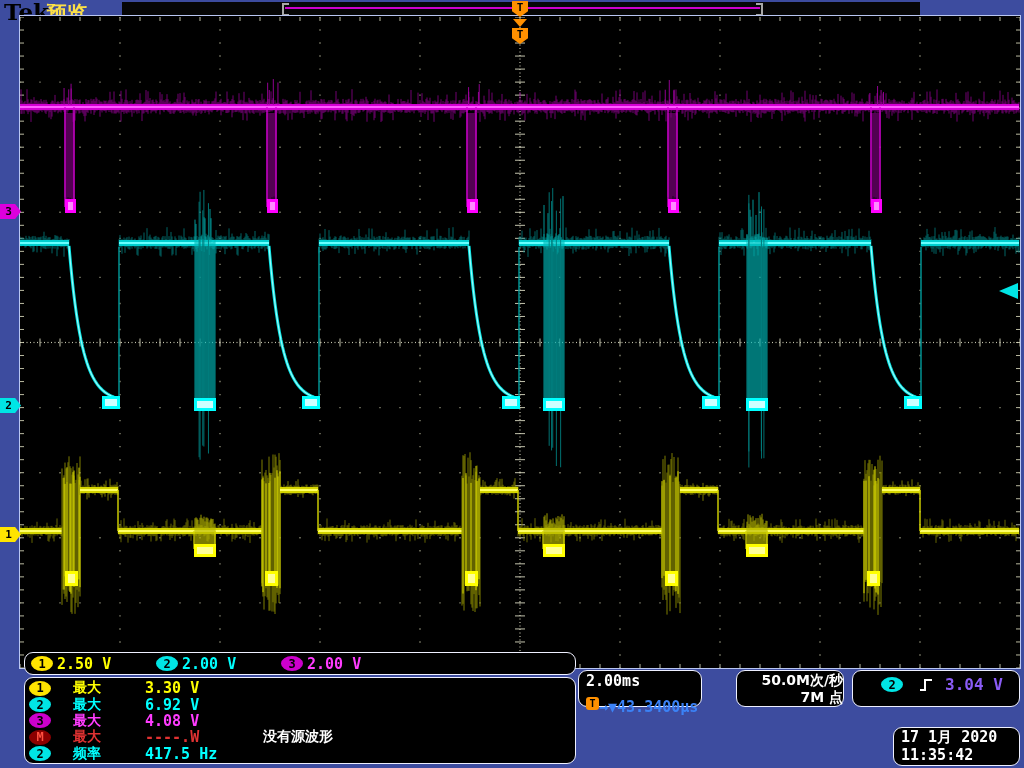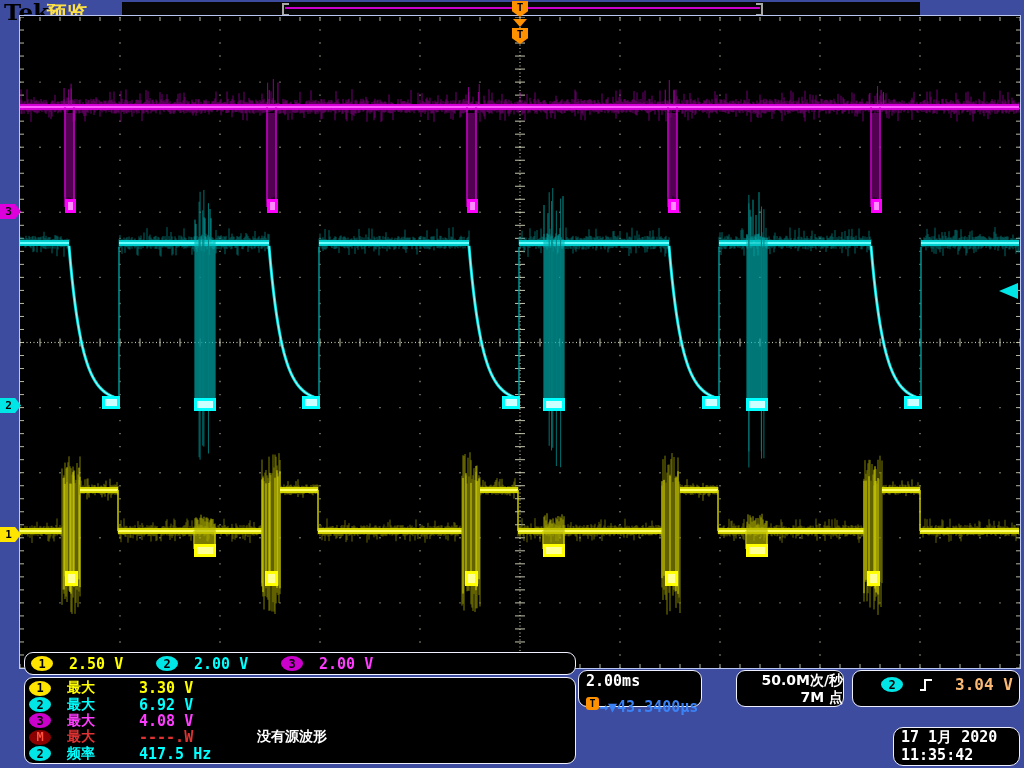--- a/index.html
+++ b/index.html
@@ -29,45 +29,45 @@
           clip-path:polygon(0 0,72% 0,100% 50%,72% 100%,0 100%);z-index:3;}
   .chmark.m3{top:204px;background:#dd00dd;}
   .chmark.m2{top:398px;background:#00e5e5;}
   .chmark.m1{top:527px;background:#ffe400;}
   .trig-level-arrow{left:999px;top:283px;width:0;height:0;border-top:8px solid transparent;
                     border-bottom:8px solid transparent;border-right:19px solid #00e5e5;z-index:3;}
   
   .panel{background:#000;border:1px solid #eef0ff;border-radius:9px;box-sizing:border-box;z-index:4;}
   .ch-bar{left:24px;top:652px;width:552px;height:23px;display:flex;align-items:center;padding-left:6px;}
   .ch-item{display:flex;align-items:center;width:125px;}
-  .scale-val{margin-left:16px;font:bold 15px "DejaVu Sans Mono",monospace;}
+  .scale-val{margin-left:4px;font:bold 15px "DejaVu Sans Mono",monospace;}
   .meas{left:24px;top:677px;width:552px;height:87px;padding:2px 0 0 4px;}
   .mrow{display:flex;align-items:center;height:16.4px;}
-  .mlabel{margin-left:16px;width:72px;font-weight:bold;font-size:14px;}
+  .mlabel{margin-left:22px;width:72px;font-weight:bold;font-size:14px;}
   .mval{width:118px;font:bold 15px "DejaVu Sans Mono",monospace;}
   .mnote{color:#fff;font-weight:bold;font-size:14px;}
   .badge{width:22px;height:15px;border-radius:50%;color:#000;flex:0 0 auto;
          font:bold 12px "DejaVu Sans Mono",monospace;display:flex;align-items:center;justify-content:center;}
   .b1{background:#ffe400;} .b2{background:#00e5e5;} .b3{background:#cc00cc;}
   .bm{background:#8b0000;color:#ff5040;}
   .c1{color:#ffff00;} .c2{color:#00ffff;} .c3{color:#ff3cff;} .cm{color:#e03232;}
   .tb{left:578px;top:670px;width:124px;height:37px;padding:1px 0 0 7px;}
   .tb-scale{color:#fff;font:bold 15px "DejaVu Sans Mono",monospace;}
   .tb-delay{display:flex;align-items:center;margin-top:0px;}
   .tb-tbadge{width:13px;height:13px;background:#ff9000;border-radius:3px;color:#000;
              font:bold 10px "DejaVu Sans Mono",monospace;display:flex;align-items:center;justify-content:center;}
   .tb-dval{color:#3b82f6;font:bold 15px "DejaVu Sans Mono",monospace;margin-top:8px;}
   .acq{left:736px;top:670px;width:108px;height:37px;padding:1px 0 0 7px;color:#fff;
        font-weight:bold;font-size:14px;line-height:16.5px;text-align:right;}
   .trg{left:852px;top:670px;width:168px;height:37px;display:flex;align-items:center;
        justify-content:flex-start;padding:0 0 8px 28px;}
-  .trg-val{color:#fdba74;font:bold 16px "DejaVu Sans Mono",monospace;margin-left:22px;}
+  .trg-val{color:#8b5cf6;font:bold 16px "DejaVu Sans Mono",monospace;margin-left:12px;}
   .slope{margin-left:16px;display:block;}
   .dt{left:893px;top:727px;width:127px;height:39px;padding:1px 0 4px 7px;color:#fff;
-      font:bold 15px "DejaVu Sans Mono",monospace;line-height:17.5px;border-radius:10px;}
+      font:bold 15px "DejaVu Sans Mono",monospace;line-height:17.5px;}
 </style>
 </head>
 <body>
 
 <div class="screen">
 
   <span class="abs logo">Tek</span>
   <span class="abs mode">预览</span>
 
   <div class="abs record-bar">

